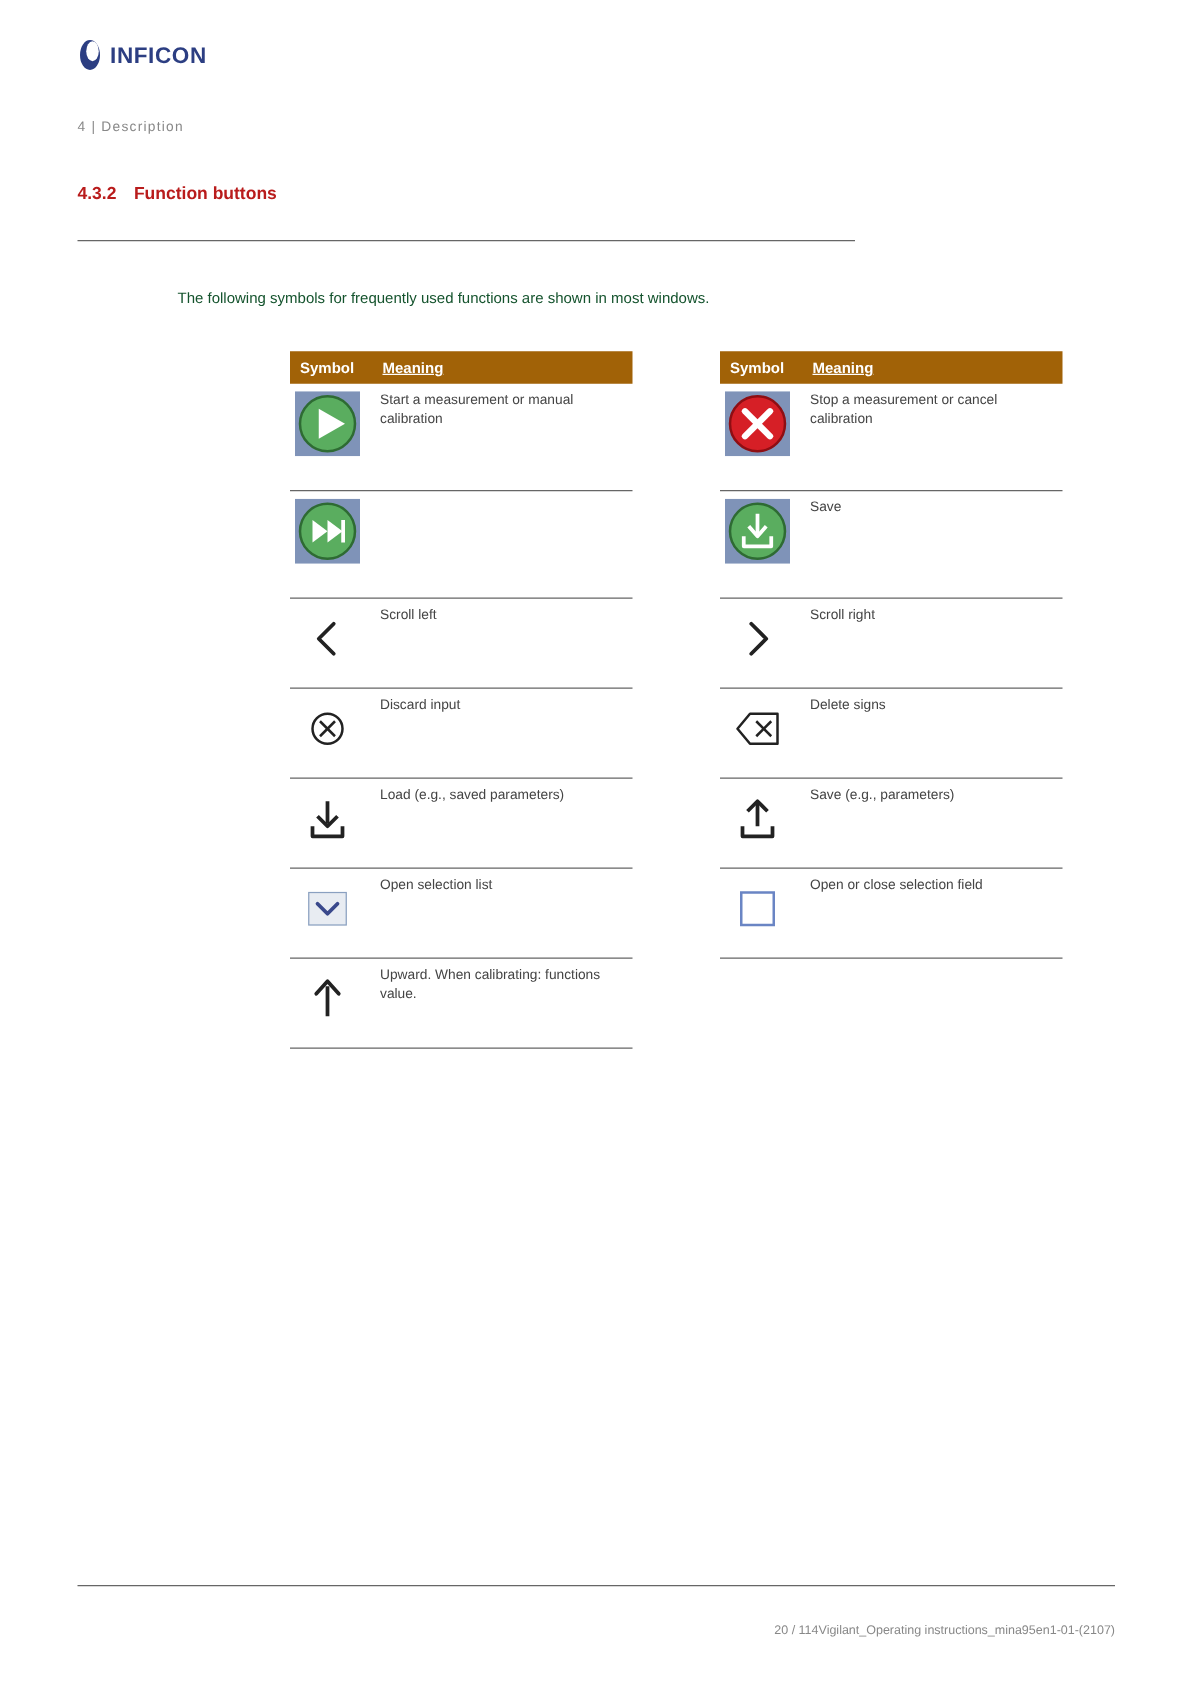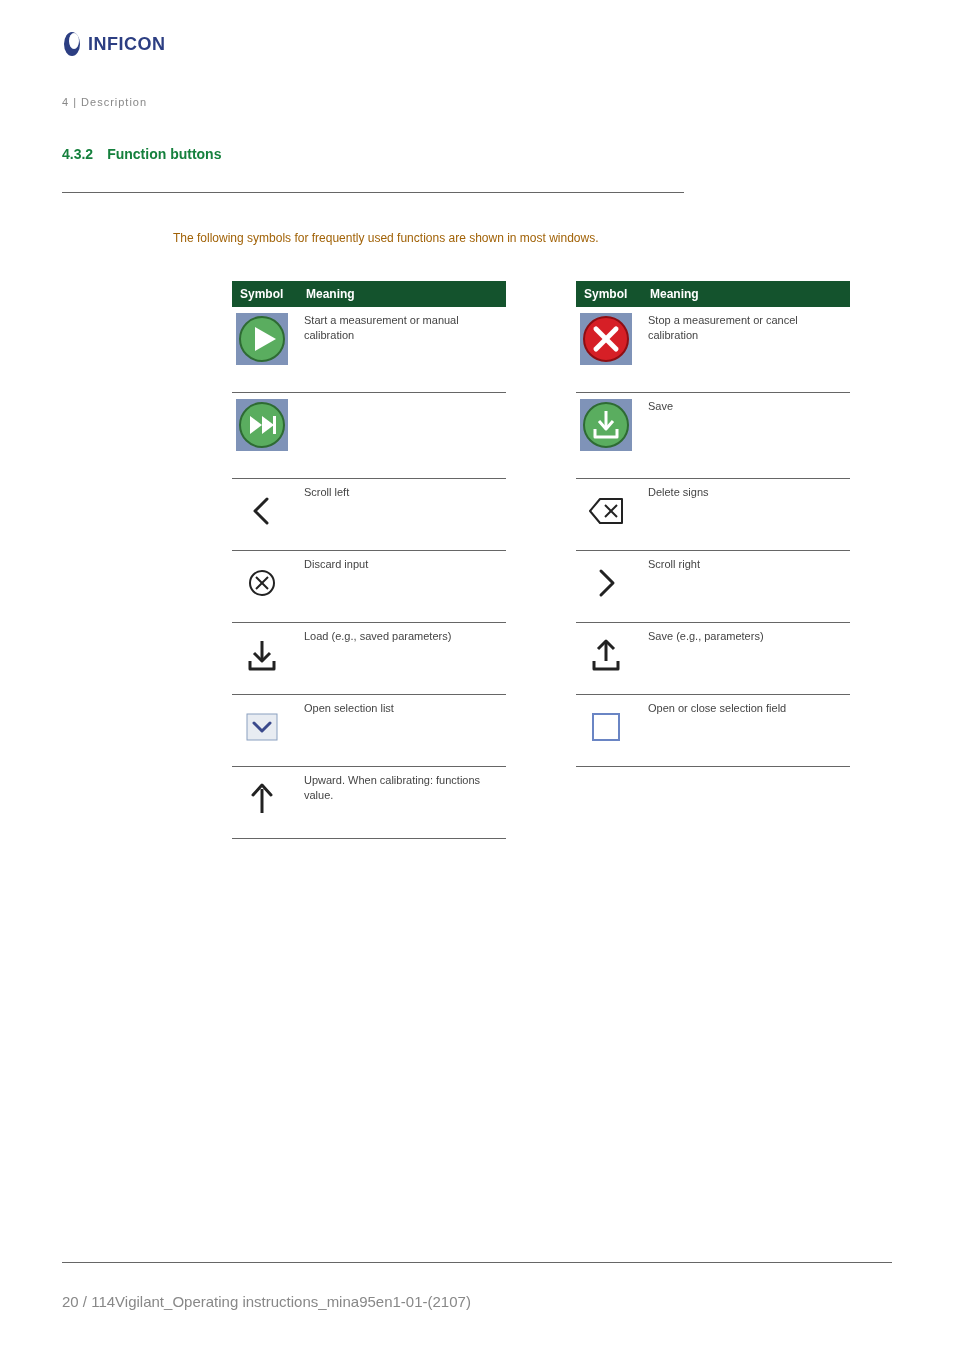--- a/index.html
+++ b/index.html
@@ -33,56 +33,56 @@
   }
   .chapter-label {
     font-size: 11px;
     color: #888;
     letter-spacing: 1px;
     margin-bottom: 14px;
   }
   .section-title {
     font-size: 14px;
     font-weight: bold;
-    color: #15803d;
+    color: #b91c1c;
     margin-bottom: 6px;
     display: flex;
     gap: 14px;
   }
   .section-hr {
     border: none;
     border-top: 1px solid #666;
     width: 622px;
     margin-bottom: 14px;
   }
   .intro {
     font-size: 12px;
-    color: #a16207;
-    margin-left: 111px;
+    color: #14532d;
+    margin-left: 80px;
     margin-bottom: 12px;
   }
   .tables-wrap {
     display: flex;
     gap: 70px;
     margin-left: 170px;
   }
   .icon-table {
     width: 274px;
   }
   .icon-table .thead {
     display: flex;
-    background: #14532d;
+    background: #a16207;
     color: #fff;
     font-weight: bold;
     font-size: 12px;
     height: 26px;
     align-items: center;
   }
   .icon-table .thead .col-symbol { width: 70px; padding-left: 8px; }
-  .icon-table .thead .col-meaning { flex: 1; padding-left: 4px; }
+  .icon-table .thead .col-meaning { flex: 1; padding-left: 4px; text-decoration: underline; }
   .icon-row {
     display: flex;
     border-bottom: 1.5px solid #666;
     min-height: 72px;
     align-items: flex-start;
   }
   .icon-row.tall { min-height: 86px; }
   .icon-row .cell-symbol {
     width: 70px;
     padding: 6px 4px;
@@ -104,22 +104,22 @@
     justify-content: center;
   }
   .spacer { flex: 1; }
   .footer-hr {
     border: none;
     border-top: 1px solid #666;
     margin-bottom: 6px;
   }
   .footer {
     display: flex;
-    justify-content: flex-start;
-    font-size: 15px;
+    justify-content: flex-end;
+    font-size: 10px;
     color: #888;
   }
   .footer .center { text-align: center; }
 </style>
 </head>
 <body>
 
 <div class="page">
 
   <div class="header">
@@ -268,39 +268,39 @@
                 <polyline points="15,30 15,38 37,38 37,30" fill="none" stroke="#fff" stroke-width="3" stroke-linejoin="round"></polyline>
               </svg>
         </div>
           </div>
         <div class="cell-meaning">Save</div>
       </div>
 
       <div class="icon-row">
         <div class="cell-symbol">
             <div class="glyph-box">
+          <svg width="36" height="36" viewBox="0 0 36 36">
+                <polyline points="13,6 25,18 13,30" fill="none" stroke="#222" stroke-width="3" stroke-linecap="round" stroke-linejoin="round"></polyline>
+              </svg>
+        </div>
+          </div>
+        <div class="cell-meaning">Scroll right</div>
+      </div>
+
+      <div class="icon-row">
+        <div class="cell-symbol">
+            <div class="glyph-box">
           <svg width="36" height="28" viewBox="0 0 36 28">
                 <polygon points="2,14 12,2 34,2 34,26 12,26" fill="none" stroke="#222" stroke-width="2" stroke-linejoin="round"></polygon>
                 <line x1="17" y1="8" x2="29" y2="20" stroke="#222" stroke-width="2"></line>
                 <line x1="29" y1="8" x2="17" y2="20" stroke="#222" stroke-width="2"></line>
               </svg>
         </div>
           </div>
         <div class="cell-meaning">Delete signs</div>
-      </div>
-
-      <div class="icon-row">
-        <div class="cell-symbol">
-            <div class="glyph-box">
-          <svg width="36" height="36" viewBox="0 0 36 36">
-                <polyline points="13,6 25,18 13,30" fill="none" stroke="#222" stroke-width="3" stroke-linecap="round" stroke-linejoin="round"></polyline>
-              </svg>
-        </div>
-          </div>
-        <div class="cell-meaning">Scroll right</div>
       </div>
 
       <div class="icon-row">
         <div class="cell-symbol">
             <div class="glyph-box">
           <svg width="36" height="36" viewBox="0 0 36 36">
                 <line x1="18" y1="24" x2="18" y2="6" stroke="#222" stroke-width="3"></line>
                 <polyline points="10,12 18,4 26,12" fill="none" stroke="#222" stroke-width="3" stroke-linejoin="round"></polyline>
                 <polyline points="6,24 6,32 30,32 30,24" fill="none" stroke="#222" stroke-width="3" stroke-linejoin="round"></polyline>
               </svg>

